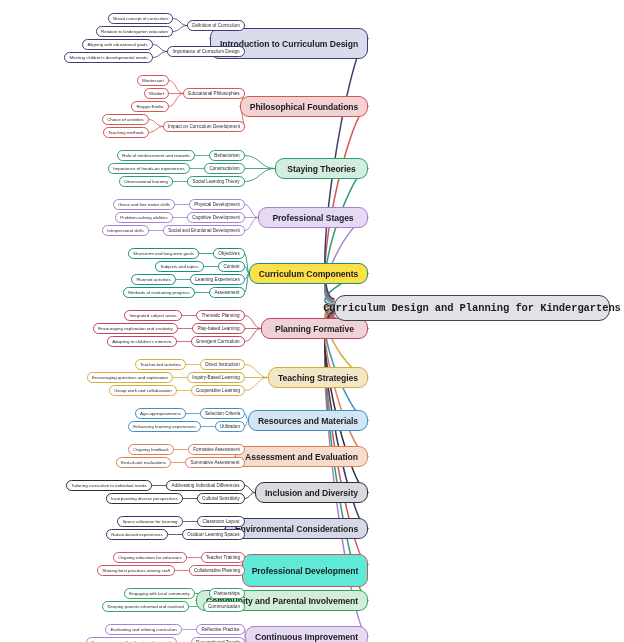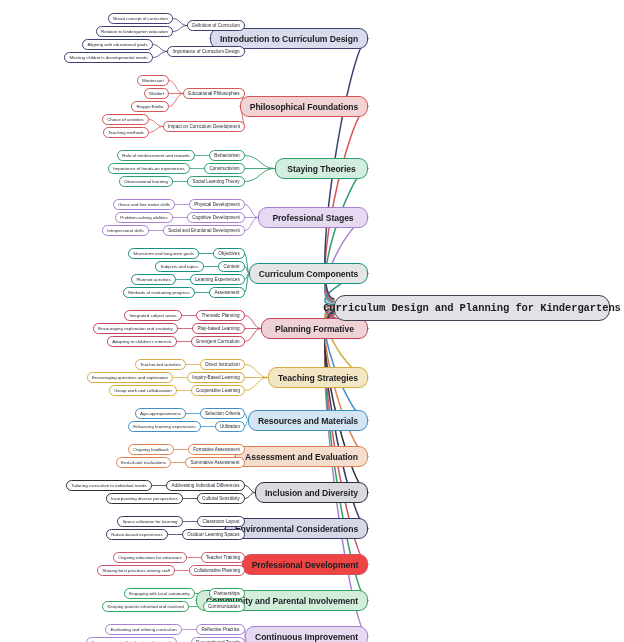--- a/index.html
+++ b/index.html
@@ -155,21 +155,21 @@
       <path d="M 245 593.5 C 220.5 593.5, 220.5 600.5, 196 600.5" stroke="#30a45e" stroke-width="0.9" fill="none" stroke-linecap="round"></path>
       <path d="M 195 593.5 C 202 593.5, 202 593.5, 209 593.5" stroke="#30a45e" stroke-width="0.8" fill="none" stroke-linecap="round"></path>
       <path d="M 245 606.5 C 220.5 606.5, 220.5 600.5, 196 600.5" stroke="#30a45e" stroke-width="0.9" fill="none" stroke-linecap="round"></path>
       <path d="M 189 606.5 C 196 606.5, 196 606.5, 203 606.5" stroke="#30a45e" stroke-width="0.8" fill="none" stroke-linecap="round"></path>
       <path d="M 245 629.5 C 245 629.5, 245 636.5, 245 636.5" stroke="#a87fd1" stroke-width="0.9" fill="none" stroke-linecap="round"></path>
       <path d="M 182 629.5 C 189 629.5, 189 629.5, 196 629.5" stroke="#a87fd1" stroke-width="0.8" fill="none" stroke-linecap="round"></path>
       <path d="M 245 642.5 C 245 642.5, 245 636.5, 245 636.5" stroke="#a87fd1" stroke-width="0.9" fill="none" stroke-linecap="round"></path>
       <path d="M 177 642.5 C 184 642.5, 184 642.5, 191 642.5" stroke="#a87fd1" stroke-width="0.8" fill="none" stroke-linecap="round"></path>
     </svg>
   <div id="node-layer">
-      <div class="node node-branch" style="left: 210px; top: 28px; width: 158px; height: 21px; border-color: rgb(59, 63, 114); background: rgb(217, 220, 237);">Introduction to Curriculum Design</div>
+      <div class="node node-branch" style="left: 210px; top: 28px; width: 158px; height: 31px; border-color: rgb(59, 63, 114); background: rgb(217, 220, 237);">Introduction to Curriculum Design</div>
       <div class="node node-sub" style="left: 187px; top: 20px; width: 58px; height: 11px; border-color: rgb(59, 63, 114); background: rgb(255, 255, 255);">Definition of Curriculum</div>
       <div class="node node-leaf" style="left: 108px; top: 13px; width: 65px; height: 11px; border-color: rgb(59, 63, 114); background: rgb(255, 255, 255);">Broad concept of curriculum</div>
       <div class="node node-leaf" style="left: 96px; top: 26px; width: 77px; height: 11px; border-color: rgb(59, 63, 114); background: rgb(255, 255, 255);">Relation to kindergarten education</div>
       <div class="node node-sub" style="left: 167px; top: 46px; width: 78px; height: 11px; border-color: rgb(59, 63, 114); background: rgb(255, 255, 255);">Importance of Curriculum Design</div>
       <div class="node node-leaf" style="left: 82px; top: 39px; width: 71px; height: 11px; border-color: rgb(59, 63, 114); background: rgb(255, 255, 255);">Aligning with educational goals</div>
       <div class="node node-leaf" style="left: 64px; top: 52px; width: 89px; height: 11px; border-color: rgb(59, 63, 114); background: rgb(255, 255, 255);">Meeting children's developmental needs</div>
       <div class="node node-branch" style="left: 240px; top: 96px; width: 128px; height: 21px; border-color: rgb(214, 84, 84); background: rgb(242, 211, 211);">Philosophical Foundations</div>
       <div class="node node-sub" style="left: 183px; top: 88px; width: 62px; height: 11px; border-color: rgb(214, 84, 84); background: rgb(255, 255, 255);">Educational Philosophies</div>
       <div class="node node-leaf" style="left: 137px; top: 75px; width: 32px; height: 11px; border-color: rgb(214, 84, 84); background: rgb(255, 255, 255);">Montessori</div>
       <div class="node node-leaf" style="left: 144px; top: 88px; width: 25px; height: 11px; border-color: rgb(214, 84, 84); background: rgb(255, 255, 255);">Waldorf</div>
@@ -184,21 +184,21 @@
       <div class="node node-leaf" style="left: 108px; top: 163px; width: 82px; height: 11px; border-color: rgb(46, 158, 107); background: rgb(255, 255, 255);">Importance of hands-on experiences</div>
       <div class="node node-sub" style="left: 187px; top: 176px; width: 58px; height: 11px; border-color: rgb(46, 158, 107); background: rgb(255, 255, 255);">Social Learning Theory</div>
       <div class="node node-leaf" style="left: 119px; top: 176px; width: 54px; height: 11px; border-color: rgb(46, 158, 107); background: rgb(255, 255, 255);">Observational learning</div>
       <div class="node node-branch" style="left: 258px; top: 207px; width: 110px; height: 21px; border-color: rgb(168, 127, 209); background: rgb(230, 217, 242);">Professional Stages</div>
       <div class="node node-sub" style="left: 189px; top: 199px; width: 56px; height: 11px; border-color: rgb(168, 127, 209); background: rgb(255, 255, 255);">Physical Development</div>
       <div class="node node-leaf" style="left: 113px; top: 199px; width: 62px; height: 11px; border-color: rgb(168, 127, 209); background: rgb(255, 255, 255);">Gross and fine motor skills</div>
       <div class="node node-sub" style="left: 187px; top: 212px; width: 58px; height: 11px; border-color: rgb(168, 127, 209); background: rgb(255, 255, 255);">Cognitive Development</div>
       <div class="node node-leaf" style="left: 115px; top: 212px; width: 58px; height: 11px; border-color: rgb(168, 127, 209); background: rgb(255, 255, 255);">Problem-solving abilities</div>
       <div class="node node-sub" style="left: 163px; top: 225px; width: 82px; height: 11px; border-color: rgb(168, 127, 209); background: rgb(255, 255, 255);">Social and Emotional Development</div>
       <div class="node node-leaf" style="left: 102px; top: 225px; width: 47px; height: 11px; border-color: rgb(168, 127, 209); background: rgb(255, 255, 255);">Interpersonal skills</div>
-      <div class="node node-branch" style="left: 249px; top: 263px; width: 119px; height: 21px; border-color: rgb(22, 144, 127); background: #e5e5e5;">Curriculum Components</div>
+      <div class="node node-branch" style="left: 249px; top: 263px; width: 119px; height: 21px; border-color: rgb(22, 144, 127); background: #fde047;">Curriculum Components</div>
       <div class="node node-sub" style="left: 213px; top: 248px; width: 32px; height: 11px; border-color: rgb(22, 144, 127); background: rgb(255, 255, 255);">Objectives</div>
       <div class="node node-leaf" style="left: 128px; top: 248px; width: 71px; height: 11px; border-color: rgb(22, 144, 127); background: rgb(255, 255, 255);">Short-term and long-term goals</div>
       <div class="node node-sub" style="left: 218px; top: 261px; width: 27px; height: 11px; border-color: rgb(22, 144, 127); background: rgb(255, 255, 255);">Content</div>
       <div class="node node-leaf" style="left: 155px; top: 261px; width: 49px; height: 11px; border-color: rgb(22, 144, 127); background: rgb(255, 255, 255);">Subjects and topics</div>
       <div class="node node-sub" style="left: 190px; top: 274px; width: 55px; height: 11px; border-color: rgb(22, 144, 127); background: rgb(255, 255, 255);">Learning Experiences</div>
       <div class="node node-leaf" style="left: 131px; top: 274px; width: 45px; height: 11px; border-color: rgb(22, 144, 127); background: rgb(255, 255, 255);">Planned activities</div>
       <div class="node node-sub" style="left: 209px; top: 287px; width: 36px; height: 11px; border-color: rgb(22, 144, 127); background: rgb(255, 255, 255);">Assessment</div>
       <div class="node node-leaf" style="left: 123px; top: 287px; width: 72px; height: 11px; border-color: rgb(22, 144, 127); background: rgb(255, 255, 255);">Methods of evaluating progress</div>
       <div class="node node-branch" style="left: 261px; top: 318px; width: 107px; height: 21px; border-color: rgb(196, 68, 92); background: rgb(238, 210, 214);">Planning Formative</div>
       <div class="node node-sub" style="left: 196px; top: 310px; width: 49px; height: 11px; border-color: rgb(196, 68, 92); background: rgb(255, 255, 255);">Thematic Planning</div>
@@ -227,21 +227,21 @@
       <div class="node node-branch" style="left: 255px; top: 482px; width: 113px; height: 21px; border-color: rgb(43, 47, 54); background: rgb(216, 218, 222);">Inclusion and Diversity</div>
       <div class="node node-sub" style="left: 166px; top: 480px; width: 79px; height: 11px; border-color: rgb(43, 47, 54); background: rgb(255, 255, 255);">Addressing Individual Differences</div>
       <div class="node node-leaf" style="left: 66px; top: 480px; width: 86px; height: 11px; border-color: rgb(43, 47, 54); background: rgb(255, 255, 255);">Tailoring curriculum to individual needs</div>
       <div class="node node-sub" style="left: 197px; top: 493px; width: 48px; height: 11px; border-color: rgb(43, 47, 54); background: rgb(255, 255, 255);">Cultural Sensitivity</div>
       <div class="node node-leaf" style="left: 106px; top: 493px; width: 77px; height: 11px; border-color: rgb(43, 47, 54); background: rgb(255, 255, 255);">Incorporating diverse perspectives</div>
       <div class="node node-branch" style="left: 225px; top: 518px; width: 143px; height: 21px; border-color: rgb(52, 58, 99); background: rgb(214, 216, 230);">Environmental Considerations</div>
       <div class="node node-sub" style="left: 197px; top: 516px; width: 48px; height: 11px; border-color: rgb(52, 58, 99); background: rgb(255, 255, 255);">Classroom Layout</div>
       <div class="node node-leaf" style="left: 117px; top: 516px; width: 66px; height: 11px; border-color: rgb(52, 58, 99); background: rgb(255, 255, 255);">Space utilization for learning</div>
       <div class="node node-sub" style="left: 182px; top: 529px; width: 63px; height: 11px; border-color: rgb(52, 58, 99); background: rgb(255, 255, 255);">Outdoor Learning Spaces</div>
       <div class="node node-leaf" style="left: 106px; top: 529px; width: 62px; height: 11px; border-color: rgb(52, 58, 99); background: rgb(255, 255, 255);">Nature-based experiences</div>
-      <div class="node node-branch" style="left: 242px; top: 554px; width: 126px; height: 21px; border-color: rgb(205, 84, 102); background: #ef4444;">Professional Development</div>
+      <div class="node node-branch" style="left: 242px; top: 554px; width: 126px; height: 33px; border-color: rgb(205, 84, 102); background: #5eead4;">Professional Development</div>
       <div class="node node-sub" style="left: 201px; top: 552px; width: 44px; height: 11px; border-color: rgb(205, 84, 102); background: rgb(255, 255, 255);">Teacher Training</div>
       <div class="node node-leaf" style="left: 113px; top: 552px; width: 74px; height: 11px; border-color: rgb(205, 84, 102); background: rgb(255, 255, 255);">Ongoing education for educators</div>
       <div class="node node-sub" style="left: 189px; top: 565px; width: 56px; height: 11px; border-color: rgb(205, 84, 102); background: rgb(255, 255, 255);">Collaborative Planning</div>
       <div class="node node-leaf" style="left: 97px; top: 565px; width: 78px; height: 11px; border-color: rgb(205, 84, 102); background: rgb(255, 255, 255);">Sharing best practices among staff</div>
       <div class="node node-branch" style="left: 196px; top: 590px; width: 172px; height: 21px; border-color: rgb(48, 164, 94); background: rgb(210, 237, 217);">Community and Parental Involvement</div>
       <div class="node node-sub" style="left: 209px; top: 588px; width: 36px; height: 11px; border-color: rgb(48, 164, 94); background: rgb(255, 255, 255);">Partnerships</div>
       <div class="node node-leaf" style="left: 124px; top: 588px; width: 71px; height: 11px; border-color: rgb(48, 164, 94); background: rgb(255, 255, 255);">Engaging with local community</div>
       <div class="node node-sub" style="left: 203px; top: 601px; width: 42px; height: 11px; border-color: rgb(48, 164, 94); background: rgb(255, 255, 255);">Communication</div>
       <div class="node node-leaf" style="left: 102px; top: 601px; width: 87px; height: 11px; border-color: rgb(48, 164, 94); background: rgb(255, 255, 255);">Keeping parents informed and involved</div>
       <div class="node node-branch" style="left: 245px; top: 626px; width: 123px; height: 21px; border-color: rgb(168, 127, 209); background: rgb(230, 217, 242);">Continuous Improvement</div>

